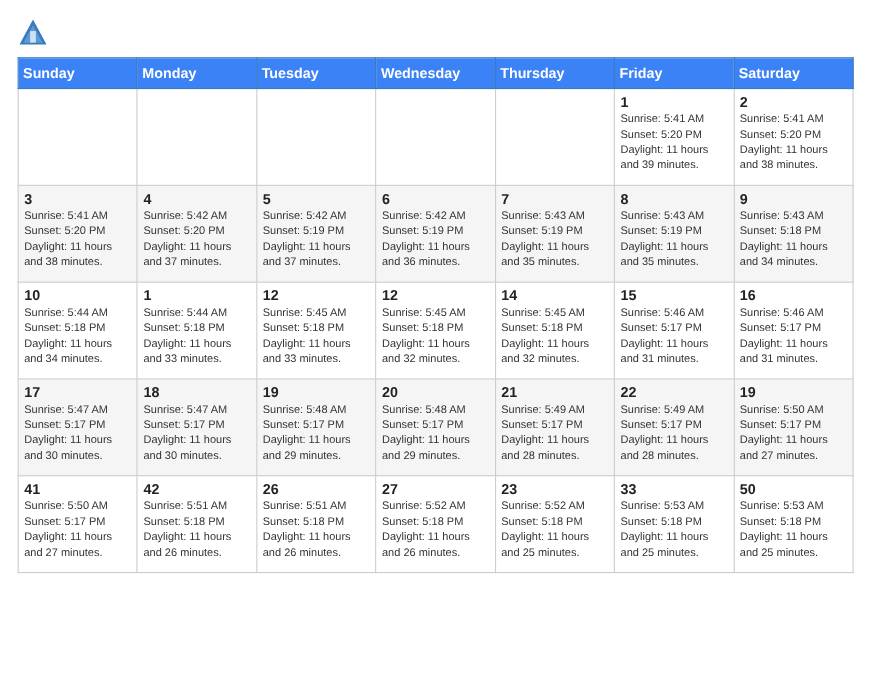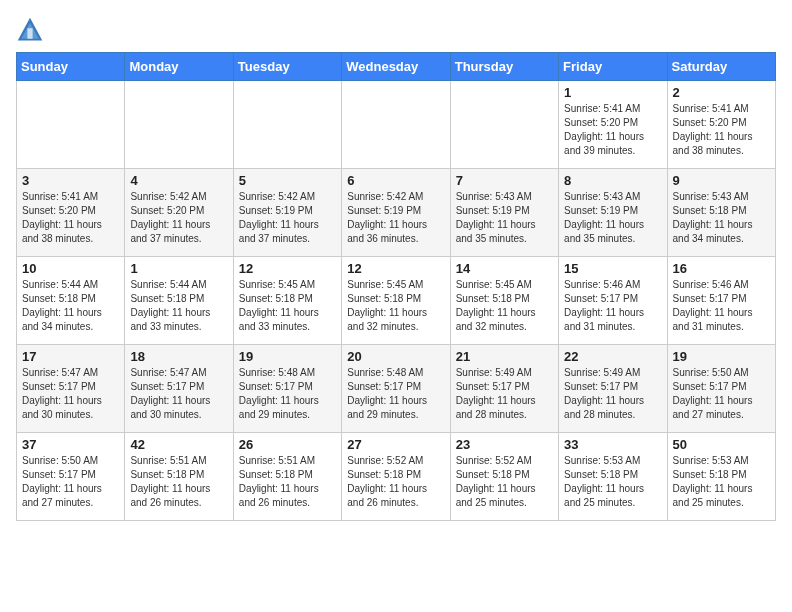--- a/index.html
+++ b/index.html
@@ -293,21 +293,21 @@
         <td>
           <span class="day-num">19</span>
           <div class="day-info" style="white-space: pre-line;">Sunrise: 5:50 AM
 Sunset: 5:17 PM
 Daylight: 11 hours
 and 27 minutes.</div>
         </td>
       </tr>
       <tr>
         <td>
-          <span class="day-num">37</span>
+          <span class="day-num">41</span>
           <div class="day-info" style="white-space: pre-line;">Sunrise: 5:50 AM
 Sunset: 5:17 PM
 Daylight: 11 hours
 and 27 minutes.</div>
         </td>
         <td>
           <span class="day-num">42</span>
           <div class="day-info" style="white-space: pre-line;">Sunrise: 5:51 AM
 Sunset: 5:18 PM
 Daylight: 11 hours

